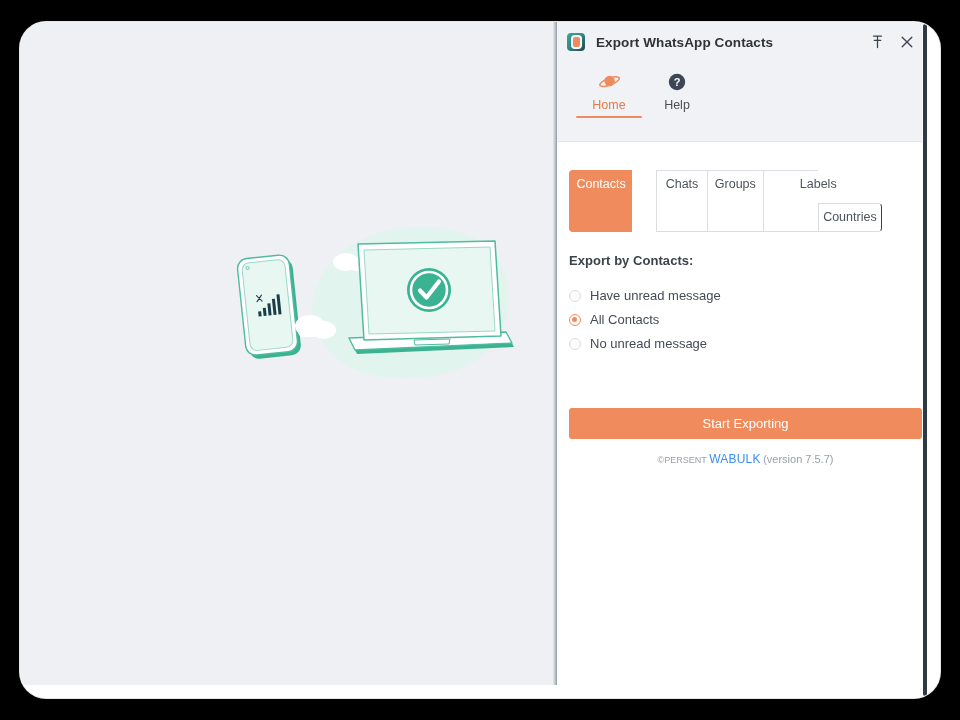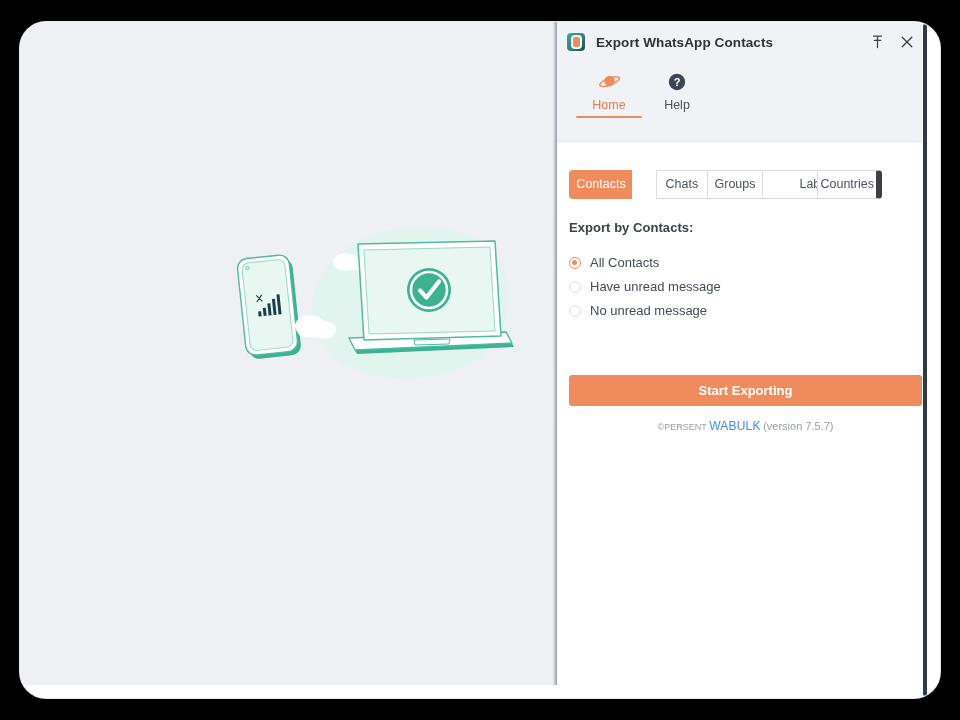--- a/index.html
+++ b/index.html
@@ -183,21 +183,21 @@
     border-right: none;
     padding: 5px 0 6px 0;
     font-size: 12.5px;
     color: #4c535c;
     text-align: center;
     background: #ffffff;
     cursor: pointer;
     box-sizing: border-box;
     line-height: 16px;
   }
-  .seg-tab:last-child { border-right: 6px solid #404040; border-radius: 0 4px 4px 0; }
+  .seg-tab:last-child { border-right: 1px solid #404040; border-radius: 0 4px 4px 0; margin-top: 33px; }
   .seg-tab:first-child { border-radius: 4px 0 0 4px; }
   .seg-tab.active {
     background: #ef8b5d;
     border-color: #ef8b5d;
     color: #ffffff;
   }
   .seg-w0 { width: 70px; }
   .seg-w1 { width: 56px; margin-left: 24px; }
   .seg-w2 { width: 62px; }
   .seg-w3 { width: 55px; padding-left: 36px; }
@@ -251,21 +251,21 @@
   .export-btn {
     margin-top: 52px;
     margin-left: 0px;
     width: 353px;
     height: 31px;
     background: #ef8b5d;
     border: none;
     border-radius: 3px;
     color: #ffffff;
     font-size: 13px;
-    font-weight: bold;
+    font-weight: normal;
     font-family: "Liberation Sans", sans-serif;
     cursor: pointer;
     display: flex;
     align-items: center;
     justify-content: center;
   }
 
   .footer {
     margin-top: 14px;
     width: 353px;
@@ -413,30 +413,30 @@
           <div class="seg-tab seg-w0 active">Contacts</div>
           <div class="seg-tab seg-w1">Chats</div>
           <div class="seg-tab seg-w2">Groups</div>
           <div class="seg-tab seg-w3">Labels</div>
           <div class="seg-tab seg-w4">Countries</div>
         </div>
 
         <div class="section-title">Export by Contacts:</div>
 
         <div class="radio-group">
+          <div class="radio-row">
+            <span class="radio-dot"></span>
+            <span class="radio-label">Have unread message</span>
+          </div>
           <div class="radio-row checked">
             <span class="radio-dot"></span>
             <span class="radio-label">All Contacts</span>
           </div>
           <div class="radio-row">
             <span class="radio-dot"></span>
-            <span class="radio-label">Have unread message</span>
-          </div>
-          <div class="radio-row">
-            <span class="radio-dot"></span>
             <span class="radio-label">No unread message</span>
           </div>
         </div>
 
         <button class="export-btn">Start Exporting</button>
 
         <div class="footer">
           <span>©PERSENT</span><span>&nbsp;</span><span class="brand">WABULK</span><span>&nbsp;</span><span class="ver">(version 7.5.7)</span>
         </div>
 

